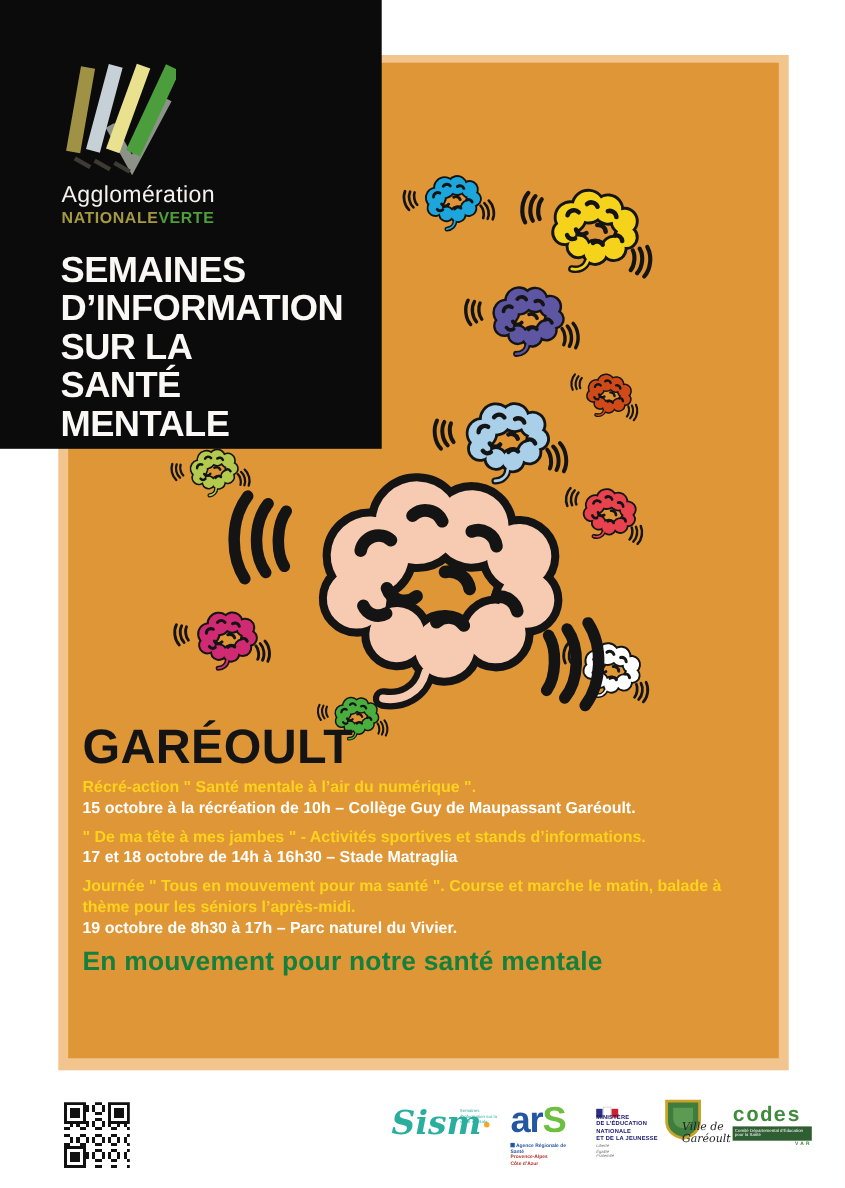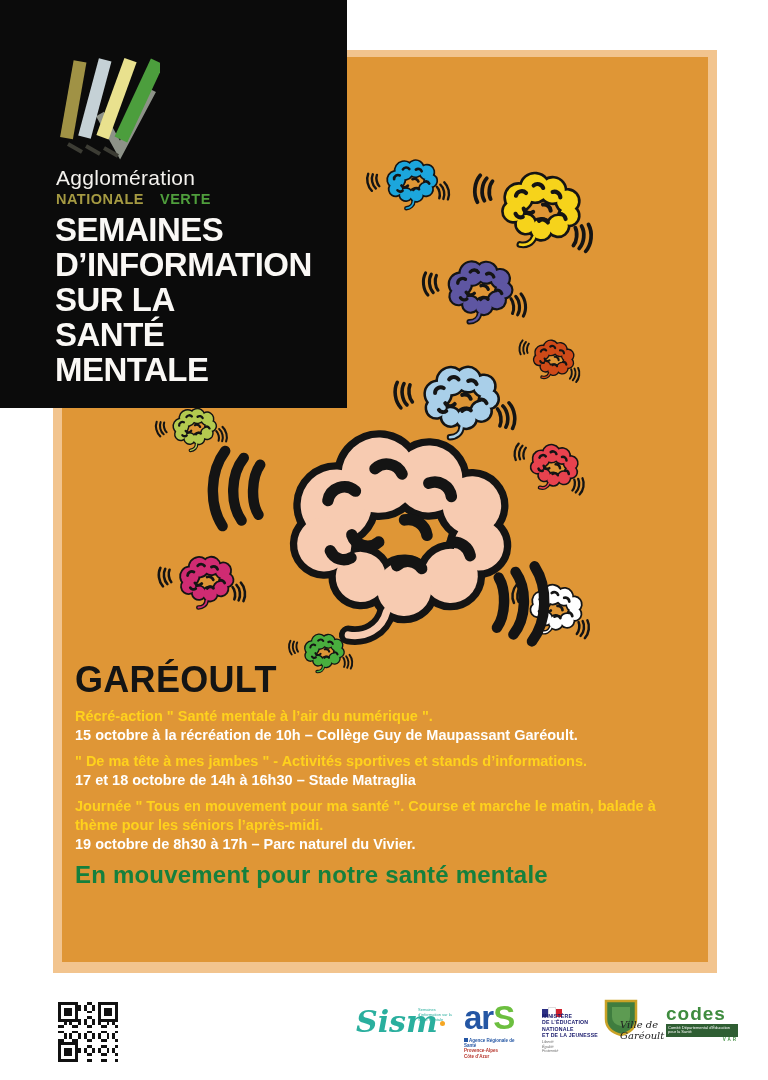--- a/index.html
+++ b/index.html
@@ -7,30 +7,30 @@
         font-family:"Liberation Sans",sans-serif;}
   
   .panel-border{position:absolute;left:53px;top:50px;width:664px;height:923px;background:#f2c48e;}
   .panel{position:absolute;left:9px;top:7px;width:646px;height:905px;background:#df9636;}
   
   .black-box{position:absolute;left:0;top:0;width:347px;height:408px;background:#0b0b0b;z-index:6;}
   .books-logo{position:absolute;left:50px;top:52px;width:110px;height:112px;}
   .org{position:absolute;left:56px;top:166px;line-height:1.1;}
   .org .org-name{display:block;color:#f4f2ee;font-size:21px;letter-spacing:.3px;}
   .org .org-sub{display:block;margin-top:3px;font-size:14.5px;font-weight:bold;letter-spacing:.5px;}
-  .org .p1{color:#a59a42;} .org .p2{color:#4f9e3c;margin-left:16px;}
-  .title{position:absolute;left:55px;top:212px;color:#faf8f5;font-size:33px;font-weight:bold;
+  .org .p1{color:#a59a42;} .org .p2{color:#4f9e3c;margin-left:0;}
+  .title{position:absolute;left:55px;top:227px;color:#faf8f5;font-size:33px;font-weight:bold;
          line-height:35px;letter-spacing:-.5px;}
   .title span{display:block;}
   
   .brains-layer{position:absolute;left:0;top:0;width:768px;height:1080px;z-index:3;pointer-events:none;}
   .brain{position:absolute;overflow:visible;}
   
   .content{position:absolute;left:75px;top:660px;width:622px;z-index:7;}
-  .city{font-size:36px;font-weight:bold;color:#141414;letter-spacing:.3px;line-height:40px;margin:0 0 7px 0;}
+  .city{font-size:44px;font-weight:bold;color:#141414;letter-spacing:.3px;line-height:40px;margin:0 0 7px 0;}
   .event{margin-bottom:7px;}
   .event .t{color:#ffd21c;font-weight:bold;font-size:14.5px;line-height:19px;}
   .event .d{color:#ffffff;font-weight:bold;font-size:14.5px;line-height:19px;}
   .tagline{margin-top:7px;color:#15803d;font-size:24px;font-weight:bold;letter-spacing:.2px;}
   
   .footer{position:absolute;left:0;top:995px;width:768px;height:85px;z-index:8;}
   .qr{position:absolute;left:58px;top:7px;width:60px;height:60px;}
   .logo{position:absolute;}
   
   .sism{left:356px;top:12px;width:96px;height:46px;}
@@ -55,21 +55,21 @@
   .min-line{color:#17186b;font-size:5.2px;font-weight:bold;line-height:6.3px;letter-spacing:.2px;}
   .motto{margin-top:2px;}
   .motto div{color:#6b6b6b;font-size:3.8px;font-style:italic;line-height:4.6px;}
   
   .crest{left:604px;top:4px;width:58px;height:58px;}
   .crest svg{position:absolute;left:0;top:0;}
   .crest-script{position:absolute;left:16px;top:20px;width:48px;color:#222;
                 font-family:"DejaVu Serif",serif;font-style:italic;font-size:10px;line-height:11px;}
   
   .codes{left:666px;top:10px;width:80px;}
-  .codes-word{color:#3f8c3f;font-size:19px;font-weight:bold;letter-spacing:1px;line-height:18px;}
+  .codes-word{color:#3f8c3f;font-size:19px;font-weight:bold;letter-spacing:1px;line-height:18px;font-family:Liberation Mono, monospace;}
   .codes-box{margin-top:1px;width:72px;background:#2f5e33;color:#ffffff;font-size:4px;line-height:4.8px;
              padding:1.5px 2px;box-sizing:border-box;}
   .codes-var{color:#3f8c3f;font-size:4.5px;font-weight:bold;letter-spacing:2px;text-align:right;width:72px;}
 </style>
 </head>
 <body>
 
 <svg width="0" height="0" style="position:absolute">
   <defs>
     <symbol id="brainFull" viewBox="0 0 170 120" overflow="visible">

